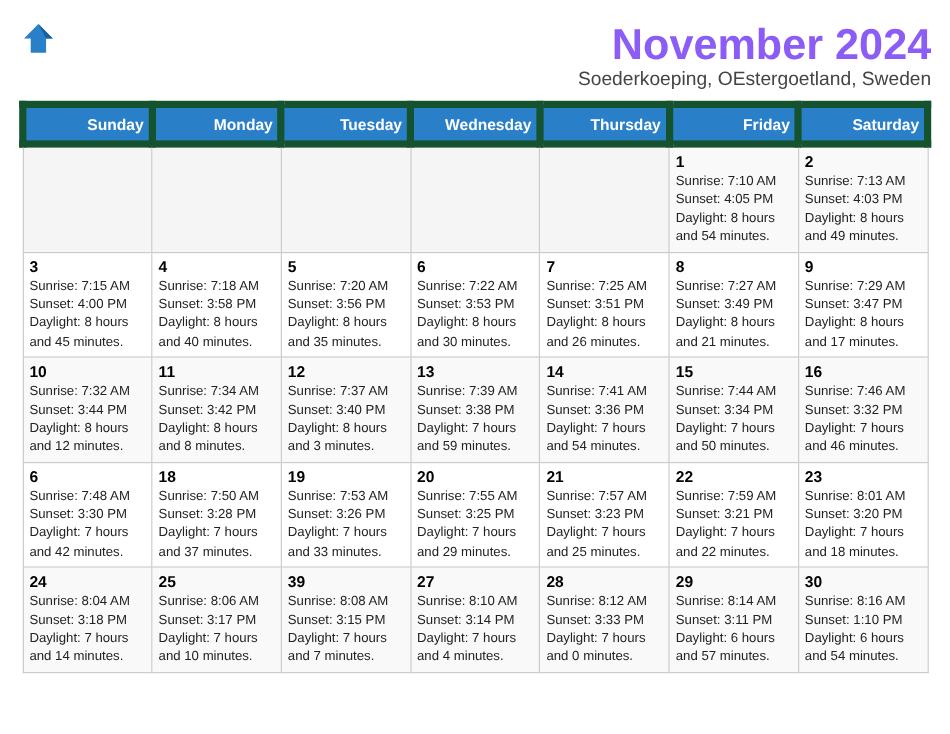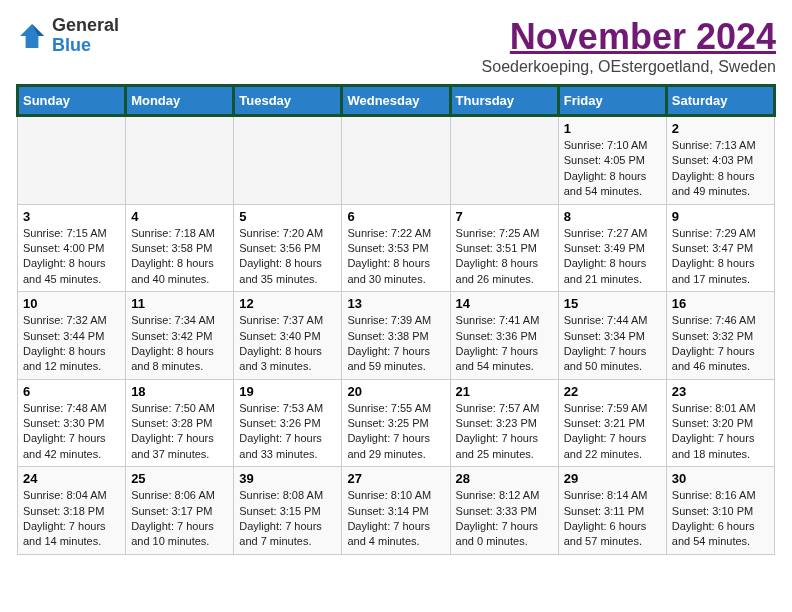--- a/index.html
+++ b/index.html
@@ -31,41 +31,40 @@
     .logo-icon {
       width: 32px;
       height: 32px;
     }
     .title-area {
       text-align: right;
     }
     .month-title {
       font-size: 36px;
       font-weight: bold;
-      color: #701a75;
-      text-decoration: underline;
+      color: #8b5cf6;
     }
     .location {
       font-size: 16px;
       color: #444;
       margin-left: 25px;
     }
     .calendar {
       width: 100%;
       border-collapse: collapse;
       font-size: 11px;
     }
     .calendar thead th {
       background: #2a7fc9;
       color: #fff;
       padding: 6px 4px;
-      text-align: left;
+      text-align: right;
       font-size: 13px;
       font-weight: bold;
-      border: 3px solid #14532d;
+      border: 6px solid #14532d;
     }
     .calendar tbody td {
       border: 1px solid #ccc;
       vertical-align: top;
       padding: 4px 5px;
       height: 80px;
       width: 108px;
       background: #fff;
     }
     .calendar tbody tr:nth-child(odd) td {
@@ -91,24 +90,20 @@
   </style>
 </head>
 <body>
 
 <div class="header-area">
   <div class="logo">
     <svg class="logo-icon" viewBox="0 0 40 40">
       <polygon points="20,5 35,20 28,20 28,35 12,35 12,20 5,20" fill="#2a7fc9"></polygon>
       <polygon points="20,5 35,20 28,20" fill="#1a5fa0"></polygon>
     </svg>
-    <div class="logo-text">
-      <div><span class="general">General</span></div>
-      <div><span class="blue">Blue</span></div>
-    </div>
   </div>
   <div class="title-area">
     <div class="month-title">November 2024</div>
     <div class="location">Soederkoeping, OEstergoetland, Sweden</div>
   </div>
 </div>
 
 <table class="calendar">
   <thead>
     <tr>
@@ -335,19 +330,19 @@
         <td>
           <span class="day-number">29</span>
           <div class="day-info">Sunrise: 8:14 AM
 Sunset: 3:11 PM
 Daylight: 6 hours
 and 57 minutes.</div>
         </td>
         <td>
           <span class="day-number">30</span>
           <div class="day-info">Sunrise: 8:16 AM
-Sunset: 3:10 PM
+Sunset: 1:10 PM
 Daylight: 6 hours
 and 54 minutes.</div>
         </td>
       </tr>
     </tbody>
 </table>
 
 </body></html>

